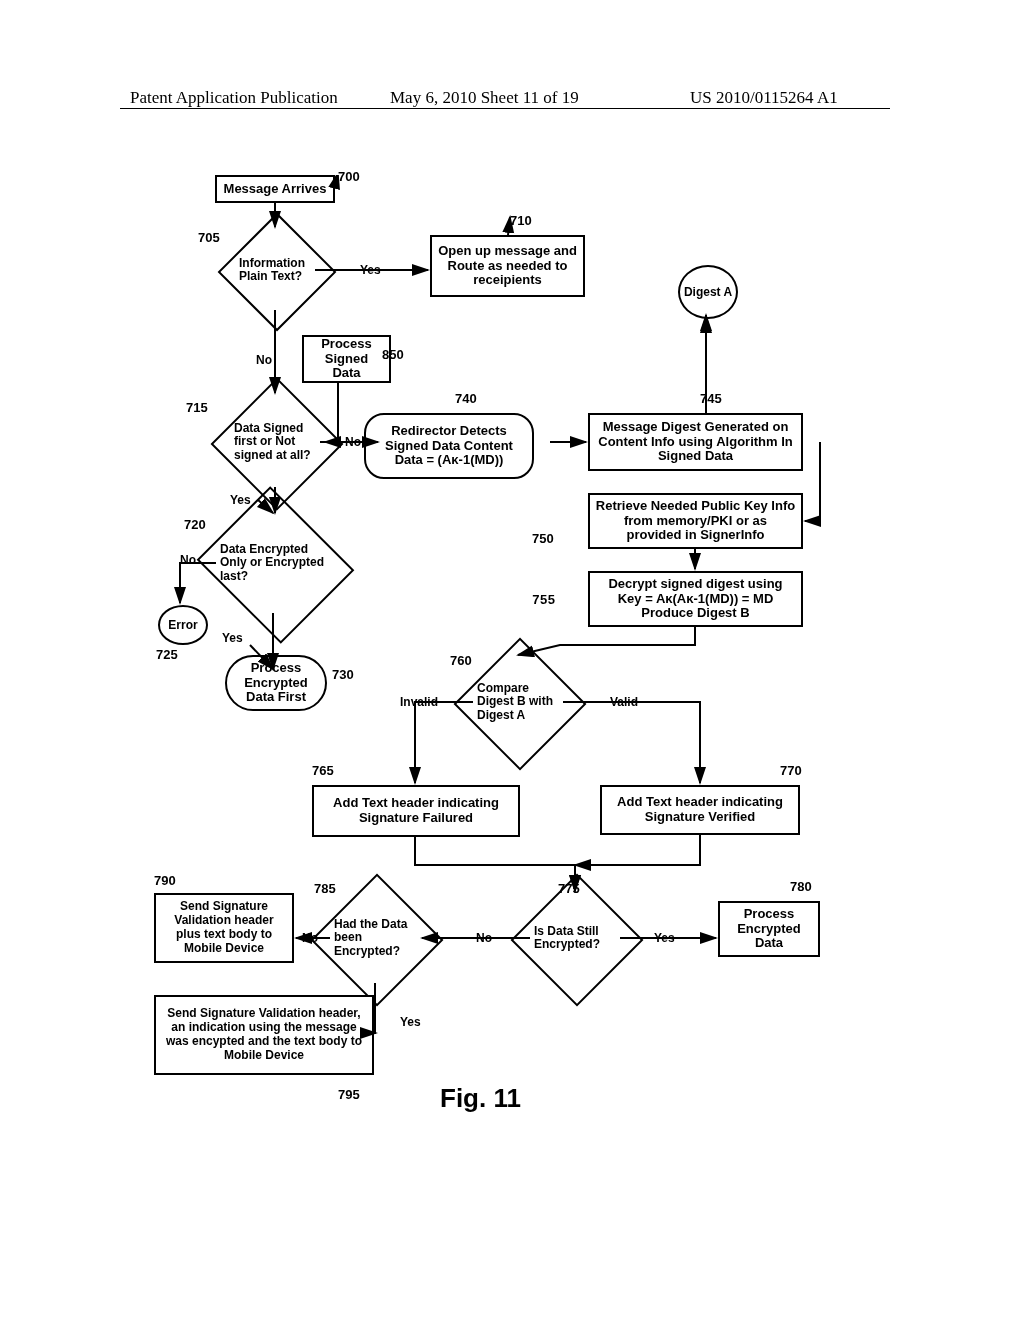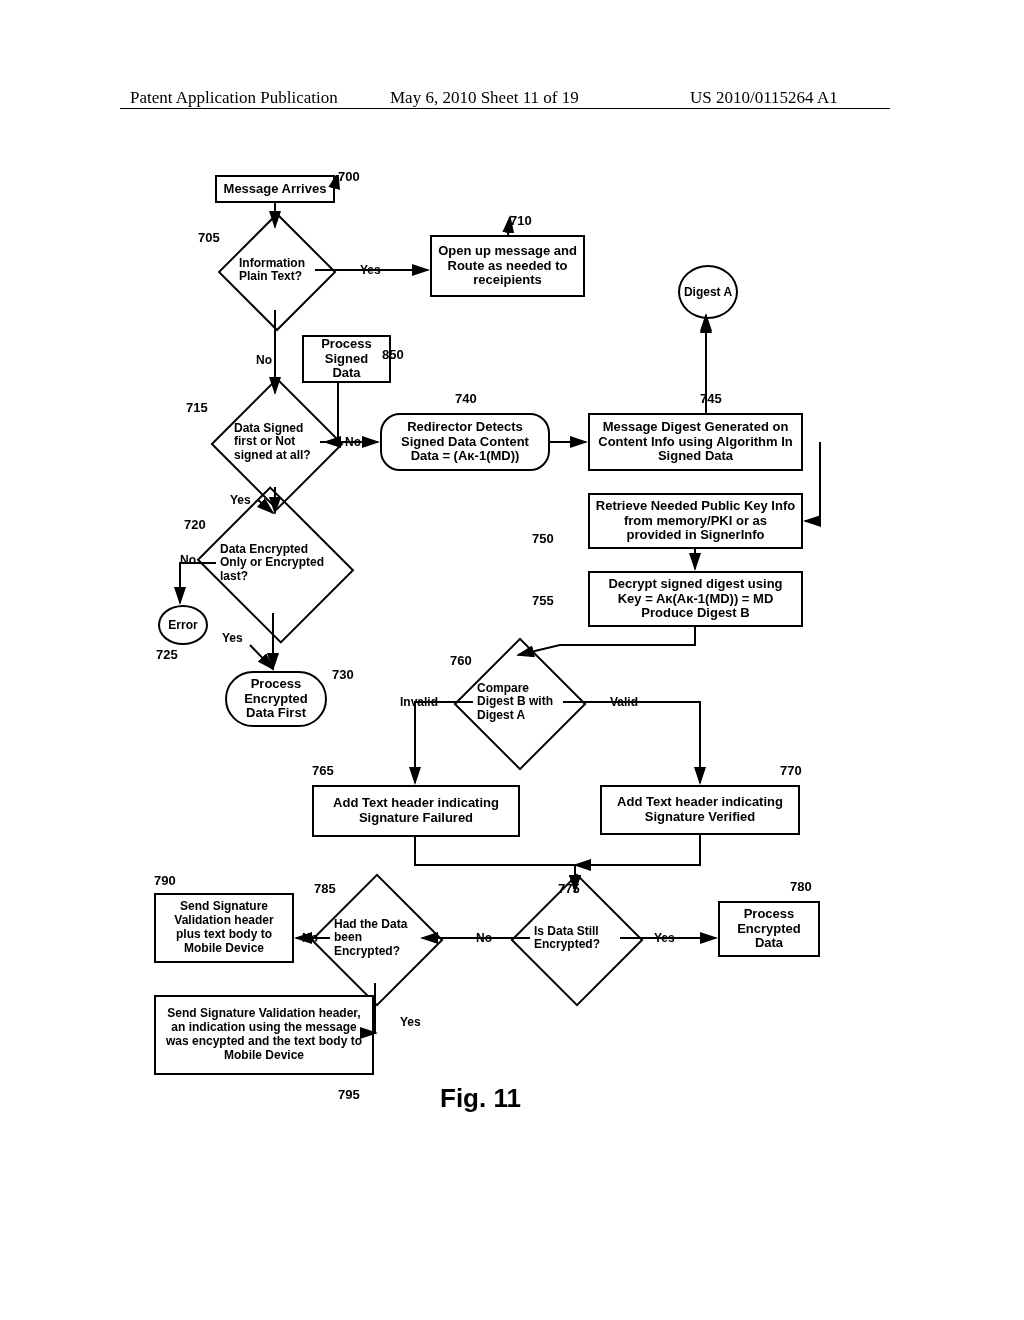--- a/index.html
+++ b/index.html
@@ -138,42 +138,42 @@
 
   <div class="box" style="left:142px; top:160px; width:89px; height:48px;">Process Signed Data</div>
   <div class="ref" style="left:222px; top:172px;">850</div>
 
   <div class="diamond" style="left:70px; top:222px; width:90px; height:90px;">
     <div class="shape"></div>
     <div class="dtext">Data Signed first or Not signed at all?</div>
   </div>
   <div class="ref" style="left:26px; top:225px;">715</div>
 
-  <div class="box" style="left:220px; top:238px; width:170px; height:58px;border-radius:20px;">Redirector Detects Signed Data Content Data = (Aᴋ-1(MD))</div>
+  <div class="box" style="left:204px; top:238px; width:170px; height:66px;border-radius:20px;">Redirector Detects Signed Data Content Data = (Aᴋ-1(MD))</div>
   <div class="ref" style="left:295px; top:216px;">740</div>
 
   <div class="box" style="left:428px; top:238px; width:215px; height:58px;">Message Digest Generated on Content Info using Algorithm In Signed Data</div>
   <div class="ref" style="left:540px; top:216px;">745</div>
 
   <div class="diamond" style="left:56px; top:338px; width:115px; height:100px;">
     <div class="shape"></div>
     <div class="dtext">Data Encrypted Only or Encrypted last?</div>
   </div>
   <div class="ref" style="left:24px; top:342px;">720</div>
 
   <div class="box" style="left:428px; top:318px; width:215px; height:56px;">Retrieve Needed Public Key Info from memory/PKI or as provided in SignerInfo</div>
   <div class="ref" style="left:372px; top:356px;">750</div>
 
   <div class="box" style="left:428px; top:396px; width:215px; height:56px;">Decrypt signed digest using Key = Aᴋ(Aᴋ-1(MD)) = MD Produce Digest B</div>
-  <div class="ref" style="left:372px; top:418px;">755</div>
+  <div class="ref" style="left:372px; top:418px;font-family:Liberation Mono, monospace;">755</div>
 
   <div class="circle" style="left:-2px; top:430px; width:46px; height:36px;">Error</div>
   <div class="ref" style="left:-4px; top:472px;">725</div>
 
-  <div class="box" style="left:65px; top:496px; width:102px; height:56px;border-radius:28px;">Process Encrypted Data First</div>
+  <div class="box" style="left:65px; top:480px; width:102px; height:56px;border-radius:28px;">Process Encrypted Data First</div>
   <div class="ref" style="left:172px; top:492px;">730</div>
 
   <div class="diamond" style="left:313px; top:482px; width:90px; height:90px;">
     <div class="shape"></div>
     <div class="dtext">Compare Digest B with Digest A</div>
   </div>
   <div class="ref" style="left:290px; top:478px;">760</div>
 
   <div class="box" style="left:152px; top:610px; width:208px; height:52px;">Add Text header indicating Signature Failured</div>
   <div class="ref" style="left:152px; top:588px;">765</div>

